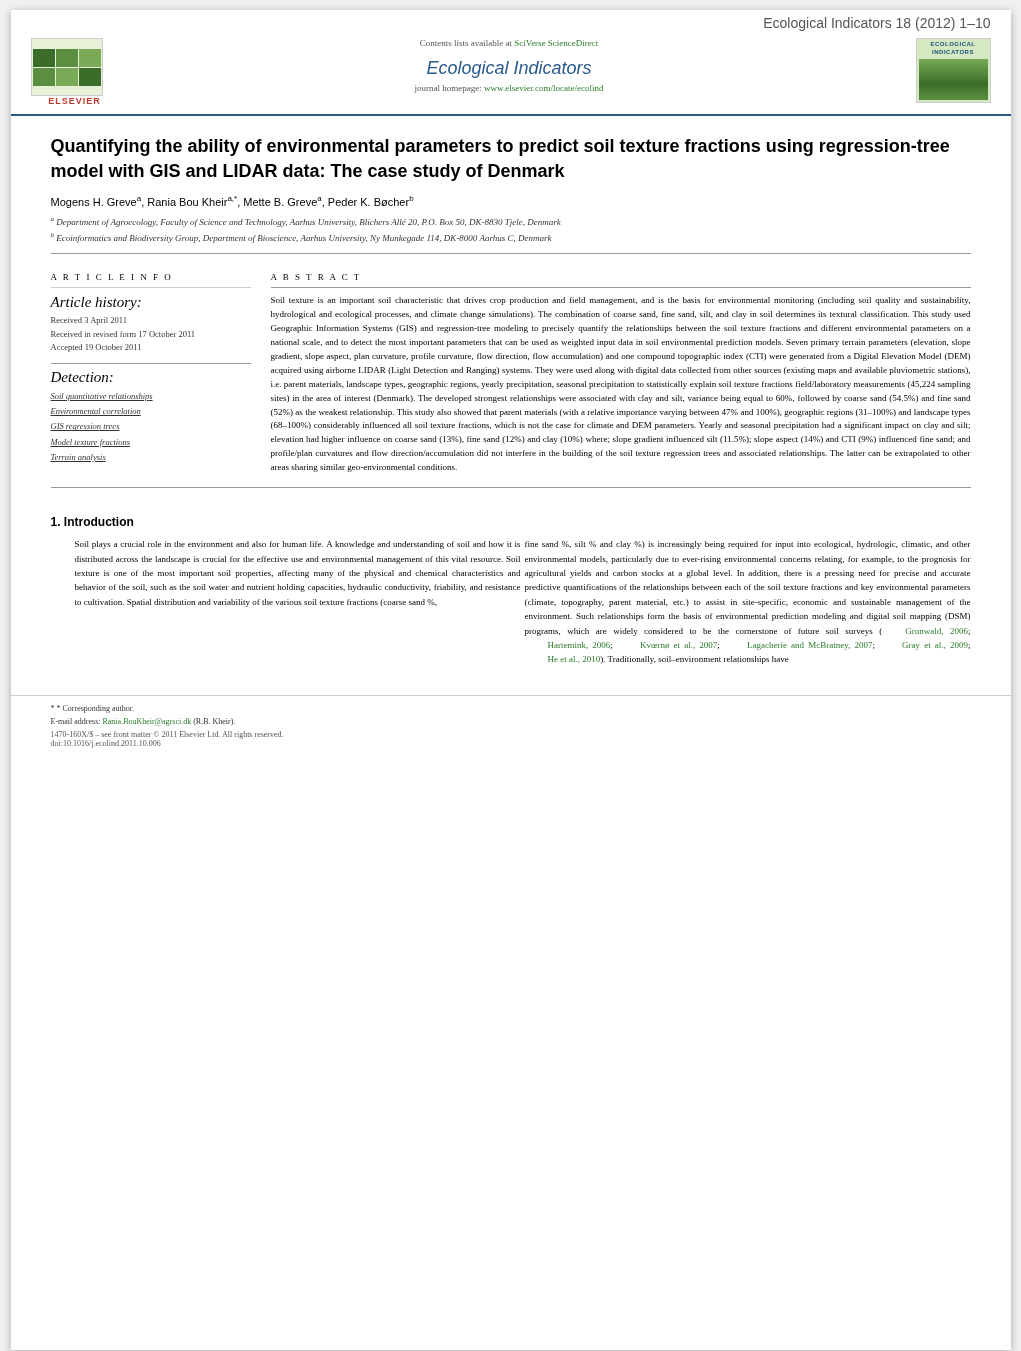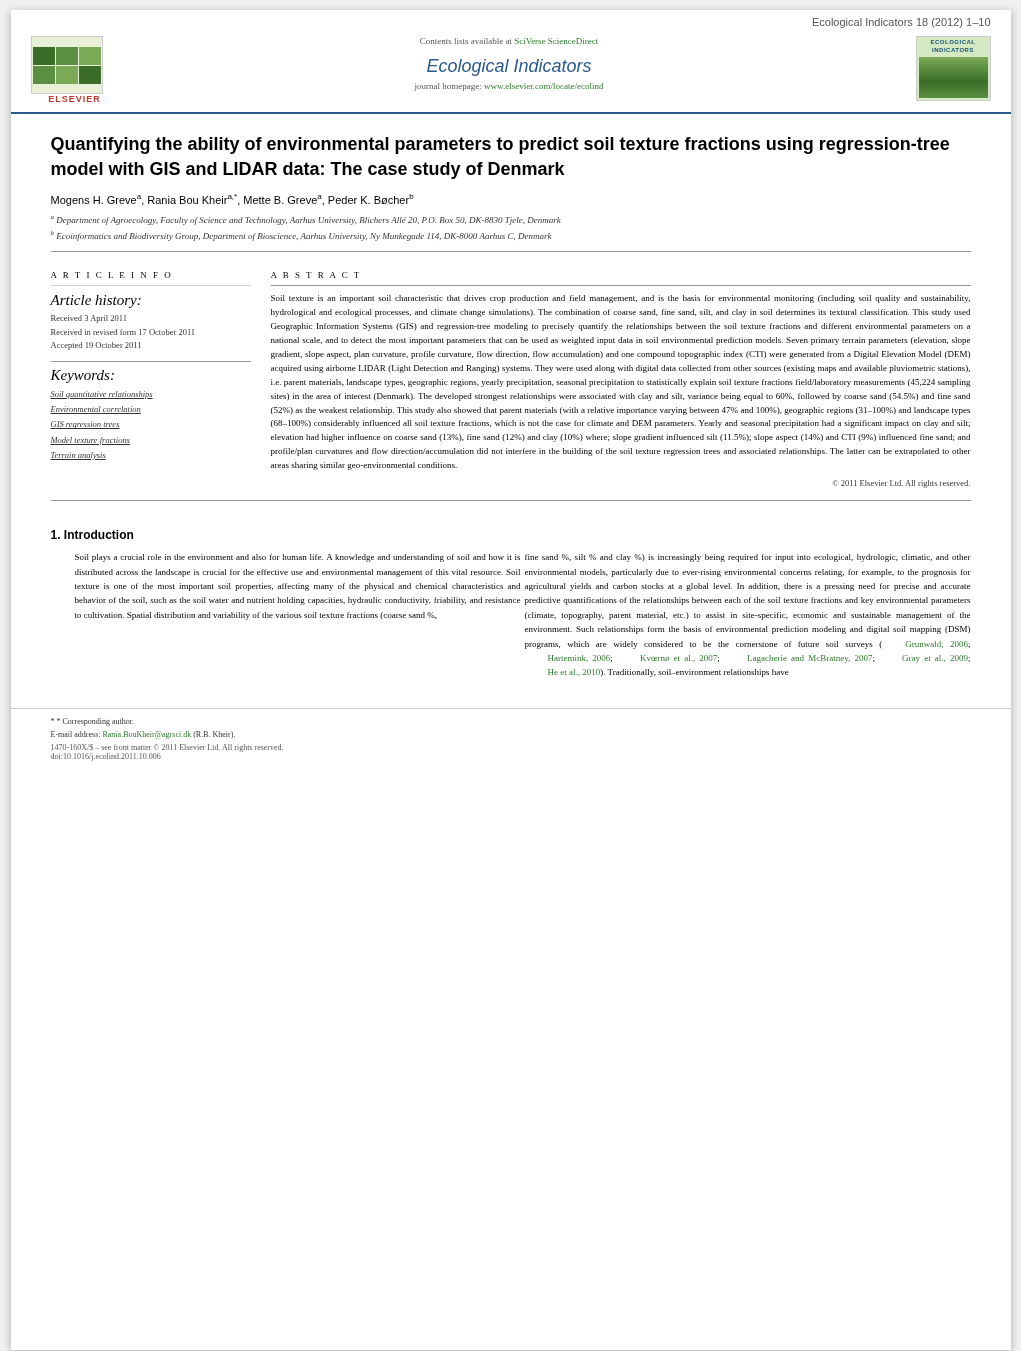--- a/index.html
+++ b/index.html
@@ -235,21 +235,21 @@
       display: flex;
       justify-content: space-between;
     }
   </style>
 </head>
 <body>
 
 <div class="page">
 
   <div style="text-align:right; padding: 5px 20px 0 20px;">
-    <span style="font-size:11px; color:#555; font-family:Arial,sans-serif;">Ecological Indicators 18 (2012) 1–10</span>
+    <span style="font-size:14px; color:#555; font-family:Arial,sans-serif;">Ecological Indicators 18 (2012) 1–10</span>
   </div>
 
   <div class="journal-header">
 
     <div class="elsevier-outer">
       <div class="elsevier-img-box">
 
         <div class="elsevier-img-row">
           <div class="elsevier-img-cell dark"></div>
           <div class="elsevier-img-cell med"></div>
@@ -303,37 +303,36 @@
         <div class="info-subsection">
           <div class="info-subsection-title">Article history:</div>
           <div class="info-subsection-content">
             <span>Received 3 April 2011</span><br>
             <span>Received in revised form 17 October 2011</span><br>
             <span>Accepted 19 October 2011</span>
           </div>
         </div>
         <div class="thin-divider" style="margin: 5px 0;"></div>
         <div class="info-subsection">
-          <div class="info-subsection-title">Keywords:</div>
+          <div class="info-subsection-title">Detection:</div>
           <div class="keywords-list">
             <span>Soil quantitative relationships</span><br>
             <span>Environmental correlation</span><br>
             <span>GIS regression trees</span><br>
             <span>Model texture fractions</span><br>
             <span>Terrain analysis</span>
           </div>
         </div>
       </div>
     </div>
 
     <div class="col-right">
       <div class="section-label">A B S T R A C T</div>
       <div class="thin-divider" style="margin: 3px 0 6px 0;"></div>
       <div class="abstract-text">Soil texture is an important soil characteristic that drives crop production and field management, and is the basis for environmental monitoring (including soil quality and sustainability, hydrological and ecological processes, and climate change simulations). The combination of coarse sand, fine sand, silt, and clay in soil determines its textural classification. This study used Geographic Information Systems (GIS) and regression-tree modeling to precisely quantify the relationships between the soil texture fractions and different environmental parameters on a national scale, and to detect the most important parameters that can be used as weighted input data in soil environmental prediction models. Seven primary terrain parameters (elevation, slope gradient, slope aspect, plan curvature, profile curvature, flow direction, flow accumulation) and one compound topographic index (CTI) were generated from a Digital Elevation Model (DEM) acquired using airborne LIDAR (Light Detection and Ranging) systems. They were used along with digital data collected from other sources (existing maps and available pluviometric stations), i.e. parent materials, landscape types, geographic regions, yearly precipitation, seasonal precipitation to statistically explain soil texture fractions field/laboratory measurements (45,224 sampling sites) in the area of interest (Denmark). The developed strongest relationships were associated with clay and silt, variance being equal to 60%, followed by coarse sand (54.5%) and fine sand (52%) as the weakest relationship. This study also showed that parent materials (with a relative importance varying between 47% and 100%), geographic regions (31–100%) and landscape types (68–100%) considerably influenced all soil texture fractions, which is not the case for climate and DEM parameters. Yearly and seasonal precipitation had a significant impact on clay and silt; elevation had higher influence on coarse sand (13%), fine sand (12%) and clay (10%) where; slope gradient influenced silt (11.5%); slope aspect (14%) and CTI (9%) influenced fine sand; and profile/plan curvatures and flow direction/accumulation did not interfere in the building of the soil texture regression trees and associated relationships. The latter can be extrapolated to other areas sharing similar geo-environmental conditions.</div>
-      <div class="copyright-line">© 2011 Elsevier Ltd. All rights reserved.</div>
     </div>
   </div>
 
   <div class="thin-divider" style="margin: 12px 40px;"></div>
 
   <div class="body-section">
     <div class="section-heading">
       <span>1.</span>
       <span>Introduction</span>
     </div>

